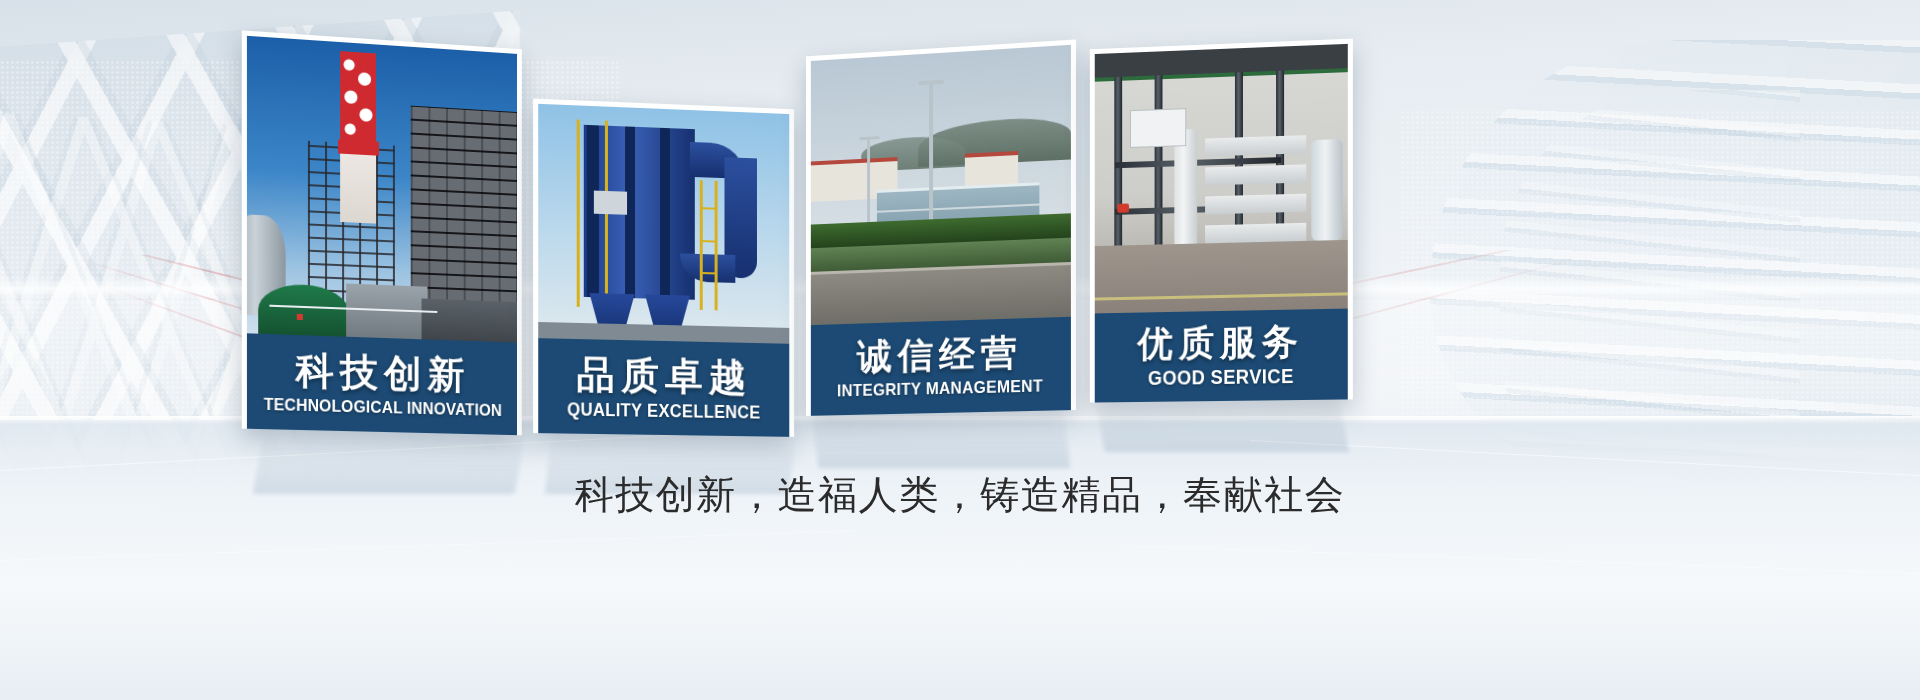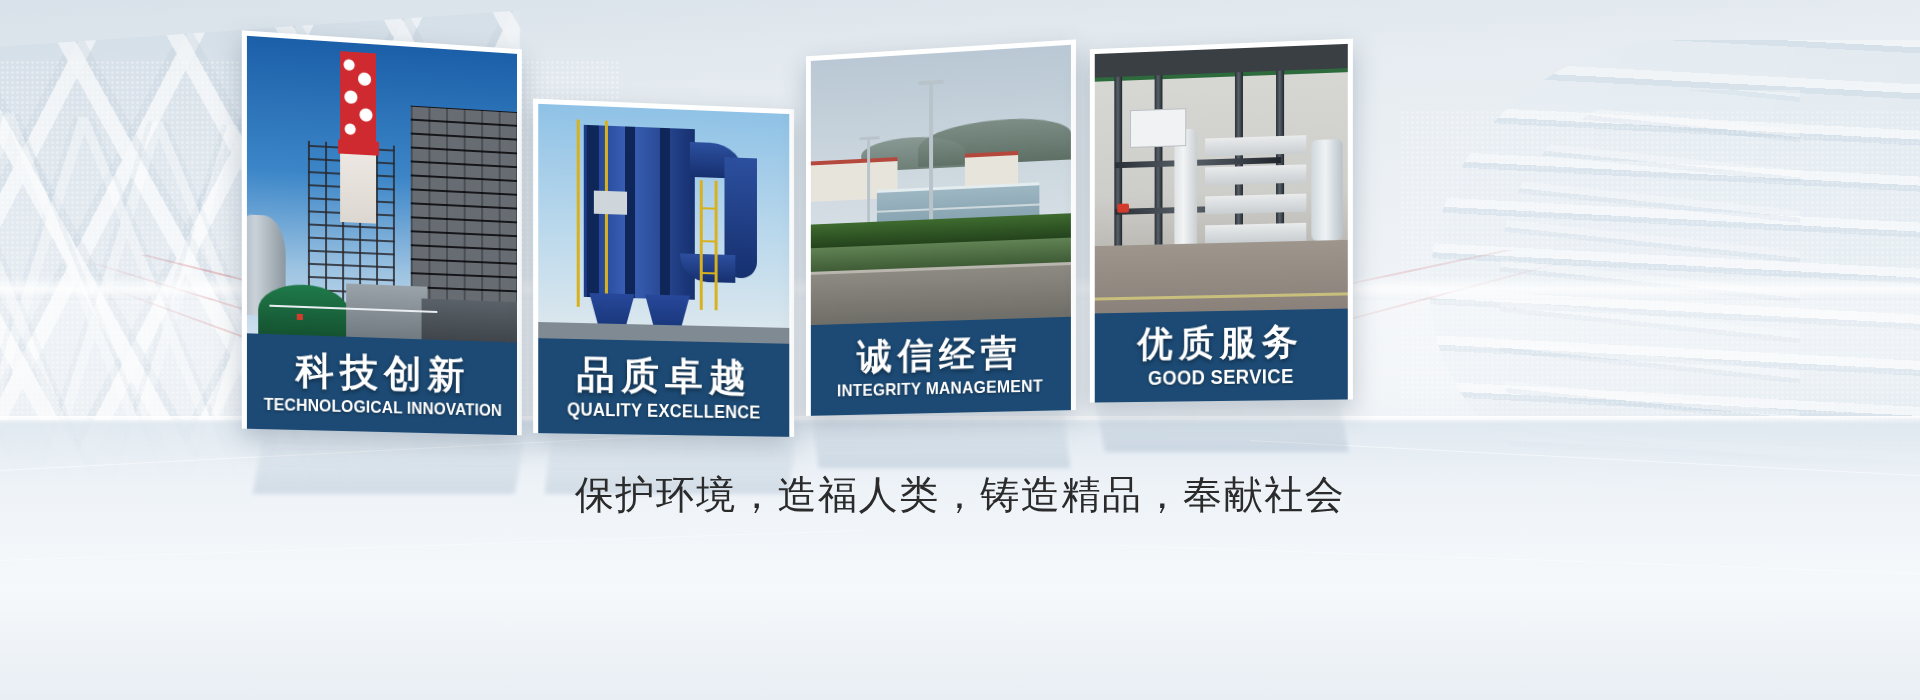--- a/index.html
+++ b/index.html
@@ -280,15 +280,15 @@
         <div style="position:absolute;left:0;bottom:5%;width:100%;height:3px;background:#c8bf7d;"></div>
       </div>
       <div class="cap">
         <div class="cn" style="font-size:36px;">优质服务</div>
         <div class="en" style="font-size:20px;margin-top:6px;letter-spacing:.02em;">GOOD SERVICE</div>
       </div>
     </div>
 
   </div>
 
-  <div class="tagline">保护环境，造福人类，铸造精品，奉献社会</div>
+  <div class="tagline">科技创新，造福人类，铸造精品，奉献社会</div>
 
 </div>
 
 </body></html>

